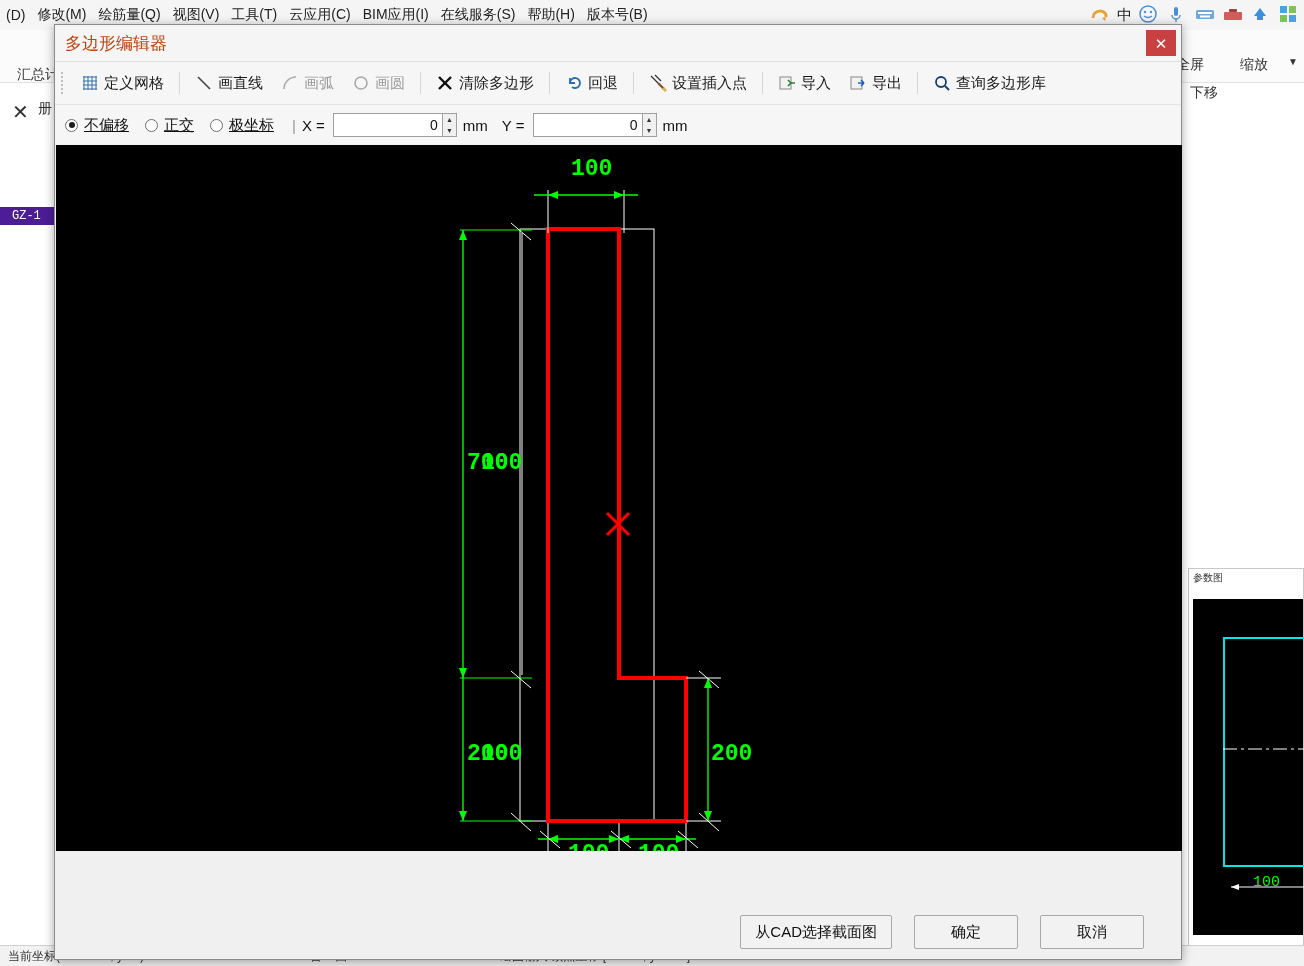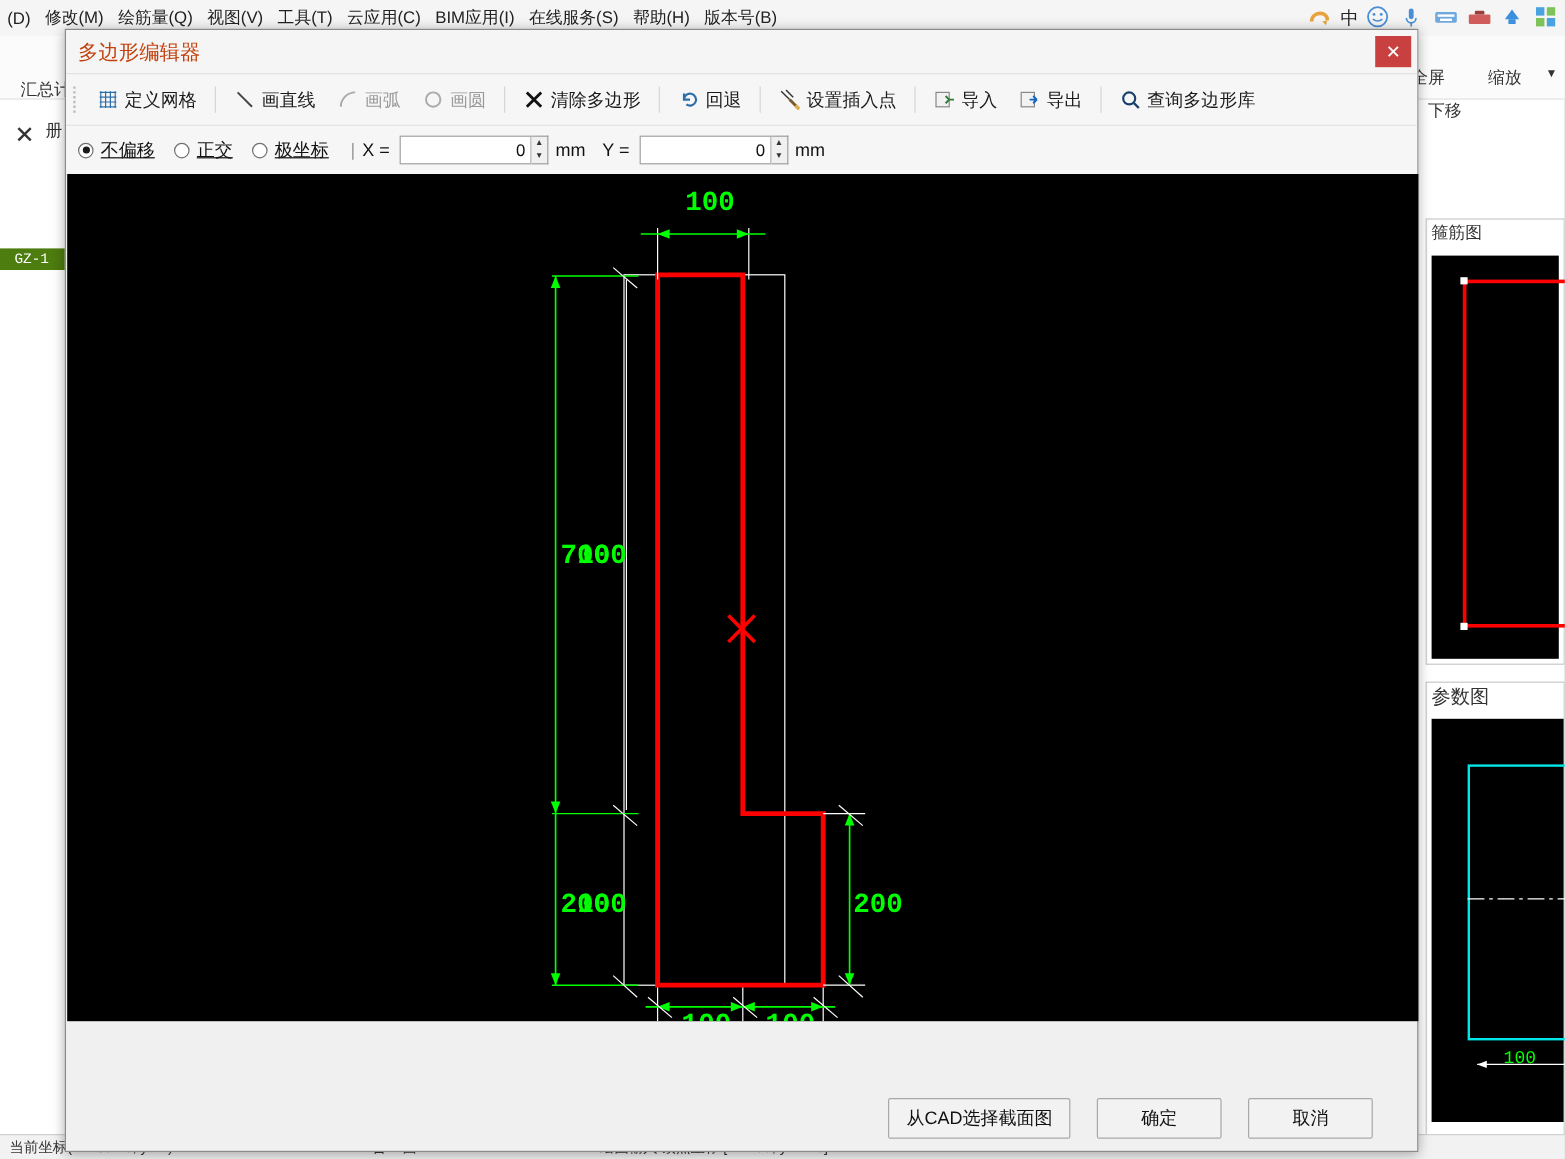--- a/index.html
+++ b/index.html
@@ -18,31 +18,31 @@
   #bg-menubar .mi{padding:0 6px;white-space:nowrap;}
   #bg-toolbar2{
     position:absolute;left:0;top:30px;width:1304px;height:52px;
     background:#fbfbfb;border-bottom:1px solid #e2e2e2;
   }
   .bg-txt{position:absolute;font-size:14px;color:#333;white-space:nowrap;}
   #bg-tree{
     position:absolute;left:0;top:150px;width:56px;height:120px;background:#fff;
   }
   #bg-row-sel{
-    position:absolute;left:0;top:207px;width:56px;height:18px;background:#4d7c0f;color:#fff;
+    position:absolute;left:0;top:207px;width:56px;height:18px;background:#4c1d95;color:#fff;
     font-size:12px;font-family:"Liberation Mono","DejaVu Sans Mono",monospace;
     display:flex;align-items:center;padding-left:12px;box-sizing:border-box;
   }
   #bg-panel-a{position:absolute;left:1188px;top:182px;width:116px;height:372px;background:#fff;border:1px solid #c8c8c8;box-sizing:border-box;}
   #bg-panel-a .hdr{font-size:14px;color:#333;padding:2px 4px;}
   #bg-panel-a .canvas{position:absolute;left:4px;top:30px;right:4px;bottom:4px;background:#000;}
   #bg-panel-a .redrect{position:absolute;left:26px;top:20px;width:90px;height:290px;border:3px solid #ff0000;box-sizing:border-box;}
   #bg-panel-a .cdot{position:absolute;width:6px;height:6px;background:#ffffff;}
   #bg-panel-b{position:absolute;left:1188px;top:568px;width:116px;height:398px;background:#fff;border:1px solid #c8c8c8;box-sizing:border-box;}
-  #bg-panel-b .hdr{font-size:16px;color:#333;padding:2px 4px;}
+  #bg-panel-b .hdr{font-size:10px;color:#333;padding:2px 4px;}
   #bg-panel-b .canvas{position:absolute;left:4px;top:30px;right:0px;bottom:30px;background:#000;}
   #bg-panel-b .cyanrect{position:absolute;left:30px;top:38px;width:96px;height:230px;border:2px solid #00e5e5;box-sizing:border-box;}
   #bg-panel-b .dimtxt{position:absolute;color:#00ff00;font-size:15px;font-family:"Liberation Mono","DejaVu Sans Mono",monospace;}
   #bg-statusbar{
     position:absolute;left:0;bottom:0;width:1304px;height:20px;background:#f2f2f2;border-top:1px solid #d0d0d0;
     font-size:12px;color:#333;
   }
   #bg-statusbar .seg{position:absolute;top:2px;white-space:nowrap;}
   .ime-bar{position:absolute;right:0;top:0;height:30px;display:flex;align-items:center;gap:6px;padding-right:4px;}
   .ime-ic{width:22px;height:22px;display:inline-block;}
@@ -183,28 +183,20 @@
   <span class="bg-txt" style="left:1190px;top:84px;">下移</span>
   <span class="bg-txt" style="left:1176px;top:56px;">全屏</span>
   <span class="bg-txt" style="left:1240px;top:56px;">缩放</span>
   <span class="bg-txt" style="left:1288px;top:56px;font-size:10px;">▼</span>
 
   <div id="bg-tree"></div>
   <div id="bg-row-sel">
     <span>GZ-1</span>
   </div>
 
-  <div id="bg-panel-a">
-    <div class="hdr">箍筋图</div>
-    <div class="canvas">
-      <div class="redrect"></div>
-      <div class="cdot" style="left:24px;top:18px;"></div>
-      <div class="cdot" style="left:24px;top:306px;"></div>
-    </div>
-  </div>
 
   <div id="bg-panel-b">
     <div class="hdr">参数图</div>
     <div class="canvas">
       <div class="cyanrect"></div>
       <svg width="116" height="338" style="position:absolute;left:0;top:0;">
         <line x1="30" y1="150" x2="116" y2="150" stroke="#ffffff" stroke-width="1" stroke-dasharray="14 4 3 4"></line>
         <line x1="38" y1="288" x2="116" y2="288" stroke="#ffffff" stroke-width="1"></line>
         <path d="M38 288 l8 -3 v6z" fill="#ffffff"></path>
       </svg>

